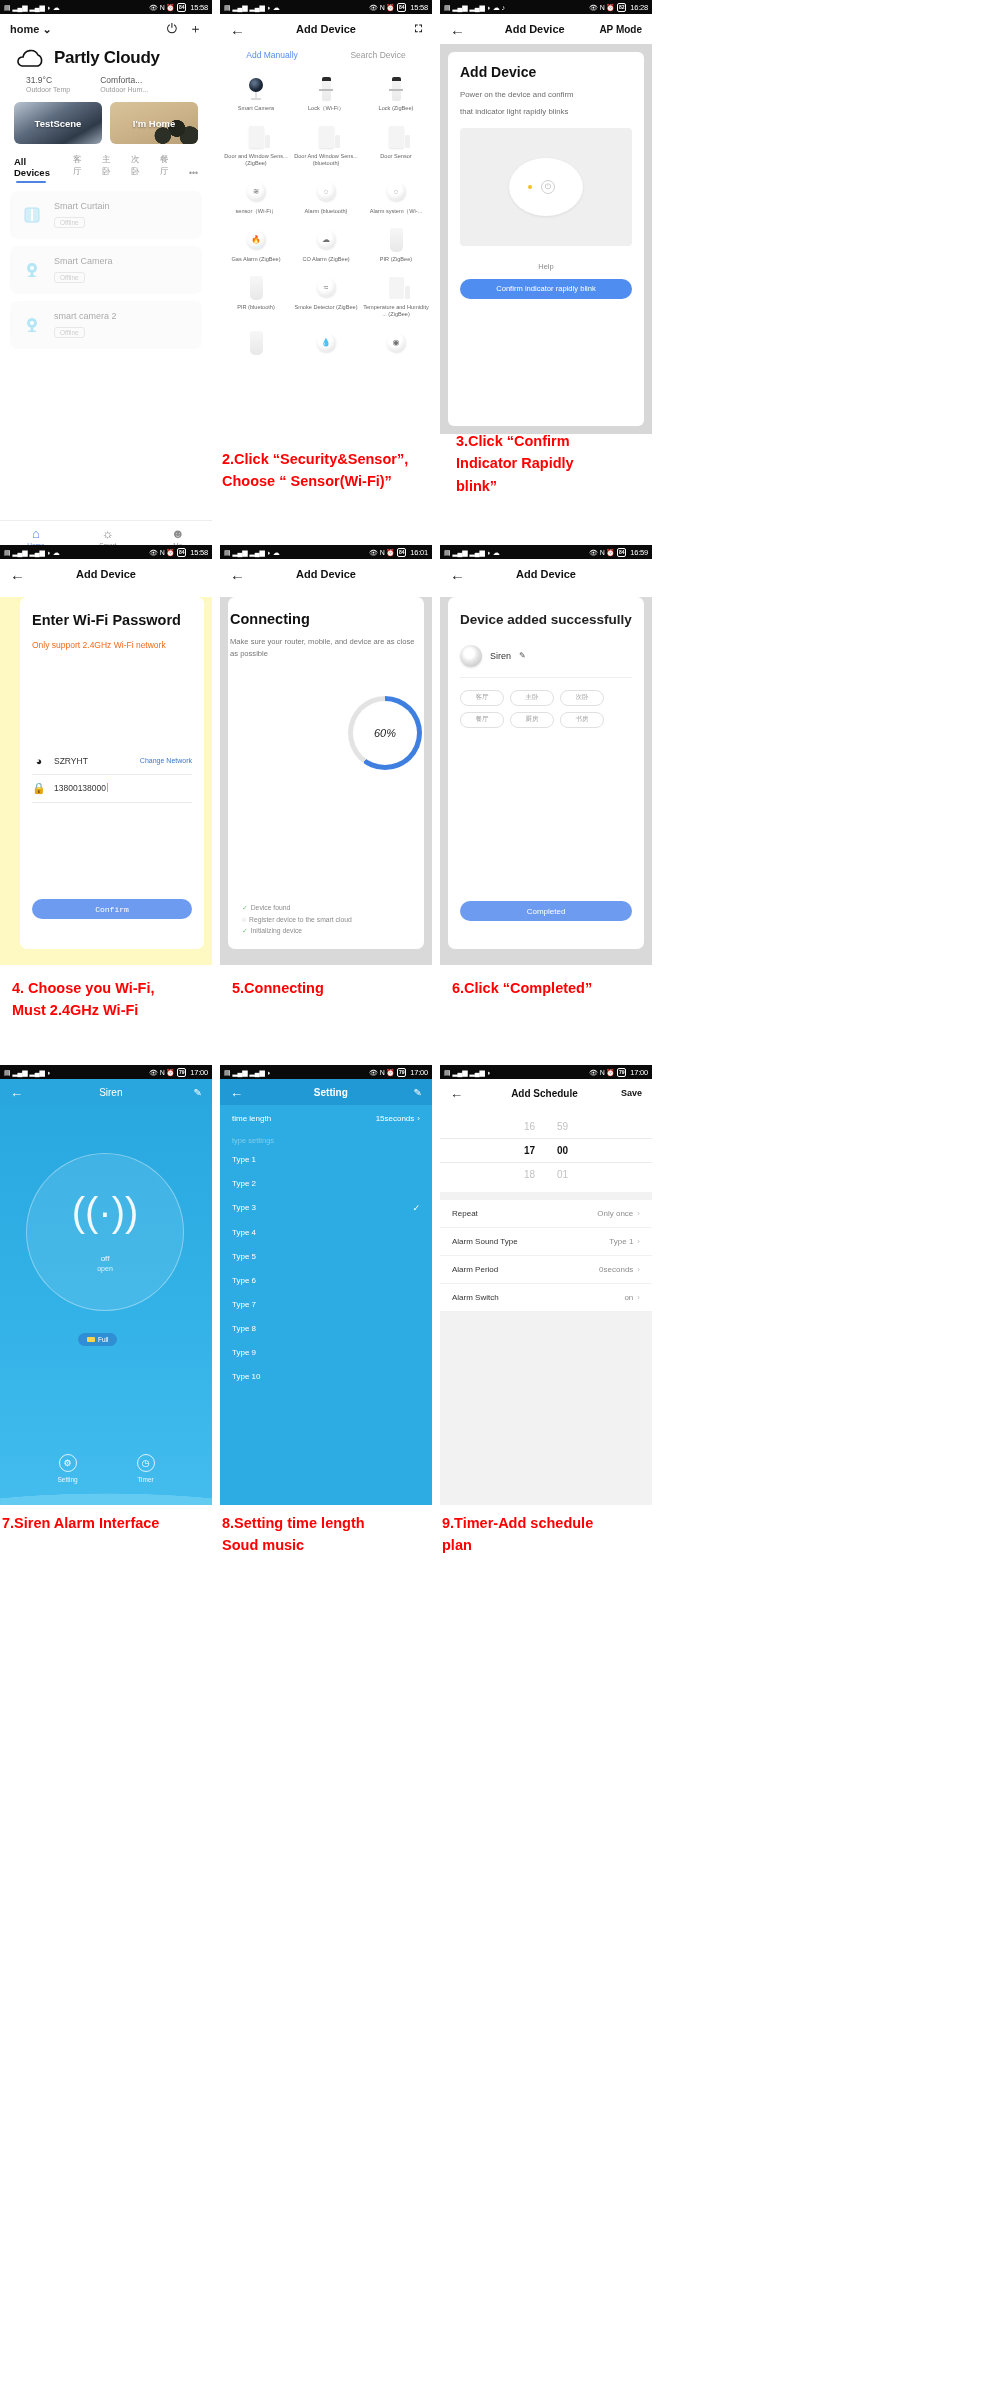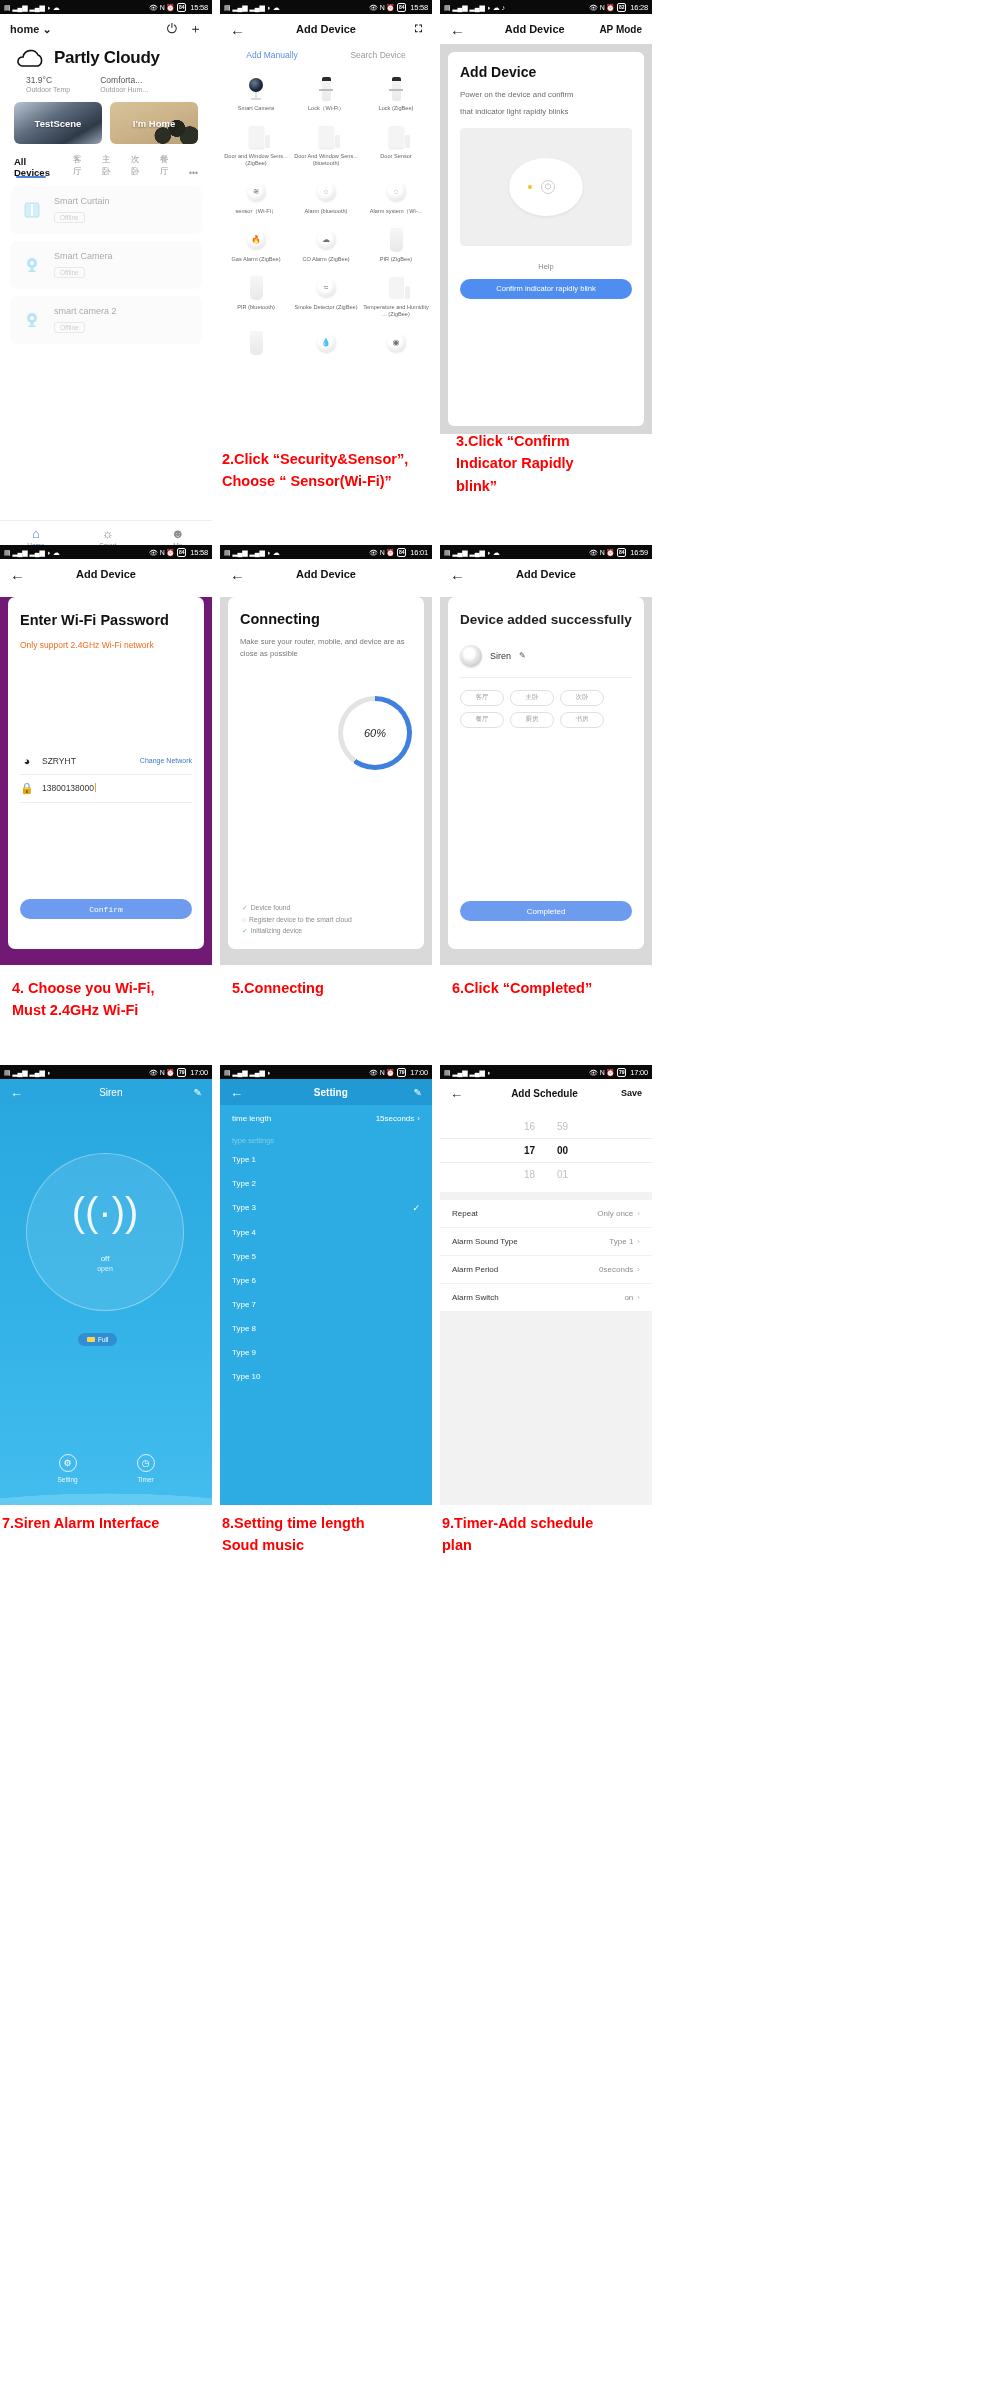--- a/index.html
+++ b/index.html
@@ -62,21 +62,21 @@
   .scene.a { background: linear-gradient(150deg,#b9c5d2 0%,#5d6b7e 40%,#2f3a48 75%,#9aa7b5 100%); }
   .scene.b { background: linear-gradient(160deg,#d8c39a 0%,#cbb187 55%,#b99f78 100%); }
   .scene .lbl { color: #fff; font-size: 9.5px; font-weight: bold; text-shadow: 0 1px 2px rgba(0,0,0,.45); z-index:2;}
   .scene.b::after {
     content:""; position:absolute; right:-4px; bottom:-6px; width:56px; height:36px;
     background: radial-gradient(circle at 30% 60%, #2c2f25 0 18%, transparent 19%),
                 radial-gradient(circle at 55% 40%, #23261d 0 22%, transparent 23%),
                 radial-gradient(circle at 78% 62%, #2c2f25 0 20%, transparent 21%);
   }
   .tabs { display: flex; align-items: flex-end; gap: 14px; padding: 10px 14px 0; }
-  .tab { font-size: 8.5px; color: #9a9a9a; position: relative; }
+  .tab { font-size: 8.5px; color: #9a9a9a; position: relative; padding-bottom: 5px; }
   .tab.on { font-size: 9.5px; font-weight: bold; color: #111; }
   .tab.on::after { content:""; position:absolute; left:2px; bottom:0; width:30px; height:2px; background:#4f83e0; border-radius:2px; }
   .dev-list { padding: 8px 10px 0; }
   .dev-card {
     display: flex; align-items: center; gap: 10px;
     background: #fafafa; border-radius: 7px; padding: 10px 10px;
     margin-bottom: 7px; opacity: .65;
   }
   .dev-ico { width: 24px; height: 24px; display:flex; align-items:center; justify-content:center; }
   .dev-name { font-size: 9px; color: #7d7d7d; }
@@ -144,21 +144,21 @@
   .warn { font-size: 8.5px; color:#f26a1b; margin-top: 10px; line-height:1.5; }
   .field { display:flex; align-items:center; gap:8px; border-bottom:1px solid #ececec; padding: 7px 0; }
   .field .fi { width: 14px; display:flex; justify-content:center; font-size:11px; color:#222;}
   .field .fv { flex:1; font-size:8.5px; color:#333; }
   .field .fa { font-size: 7px; color:#3a78c9; }
   .caret { display:inline-block; width:1px; height:9px; background:#e8a33d; vertical-align:-1px; margin-left:1px;}
   .confirm-btn { position:absolute; left:12px; right:12px; bottom:30px; height:20px; border-radius:10px; background:#6c9bf0; color:#fff; font-size:8px; display:flex; align-items:center; justify-content:center;font-family:Liberation Mono, monospace;}
 
   
   #p5 { left: 220px; top: 545px; width: 212px; height: 420px; }
-  .conn-card { background:#fff; border-radius:7px; margin:8px; padding:14px 12px; height:352px; position:relative; }
+  .conn-card { background:#fff; border-radius:7px; margin:8px; padding:14px 2px; height:352px; position:relative; }
   .conn-card h2 { font-size: 14.5px; font-weight:bold; color:#111; }
   .conn-card p { font-size: 7.6px; color:#767676; margin-top:9px; line-height:1.6;}
   .ringwrap { display:flex; justify-content:flex-end; margin-top: 36px; font-style: italic; }
   .ring { width: 74px; height: 74px; border-radius:50%; position: relative;
           background: conic-gradient(#3f7fe0 0 60%, #e3e3e3 60% 100%);
           display:flex; align-items:center; justify-content:center;}
   .ring::after { content:""; position:absolute; inset:5px; border-radius:50%; background:#fff; }
   .ring span { position:relative; z-index:2; font-size:11px; color:#222;}
   .steps { position:absolute; left:14px; bottom: 14px; }
   .step { font-size: 6.8px; color:#8d8d8d; margin-top: 4px; }
@@ -555,21 +555,21 @@
         <span class="sb-ico">⏰</span>
         <span class="battpill">84</span>
         <span class="sb-time">15:58</span>
       </div>
     </div>
     <div class="appbar">
       <span class="back">←</span>
       <span class="title">Add Device</span>
       <span class="right"></span>
     </div>
-    <div style="background:#701a75;height:372px;">
+    <div style="background:#fef9c3;height:372px;padding-left:12px;">
       <div class="wifi-card">
         <h2>Enter Wi-Fi Password</h2>
         <div class="warn">Only support 2.4GHz Wi-Fi network</div>
         <div style="margin-top:96px;">
           <div class="field">
             <span class="fi">◕</span>
             <span class="fv">SZRYHT</span>
             <span class="fa">Change Network</span>
           </div>
           <div class="field">

